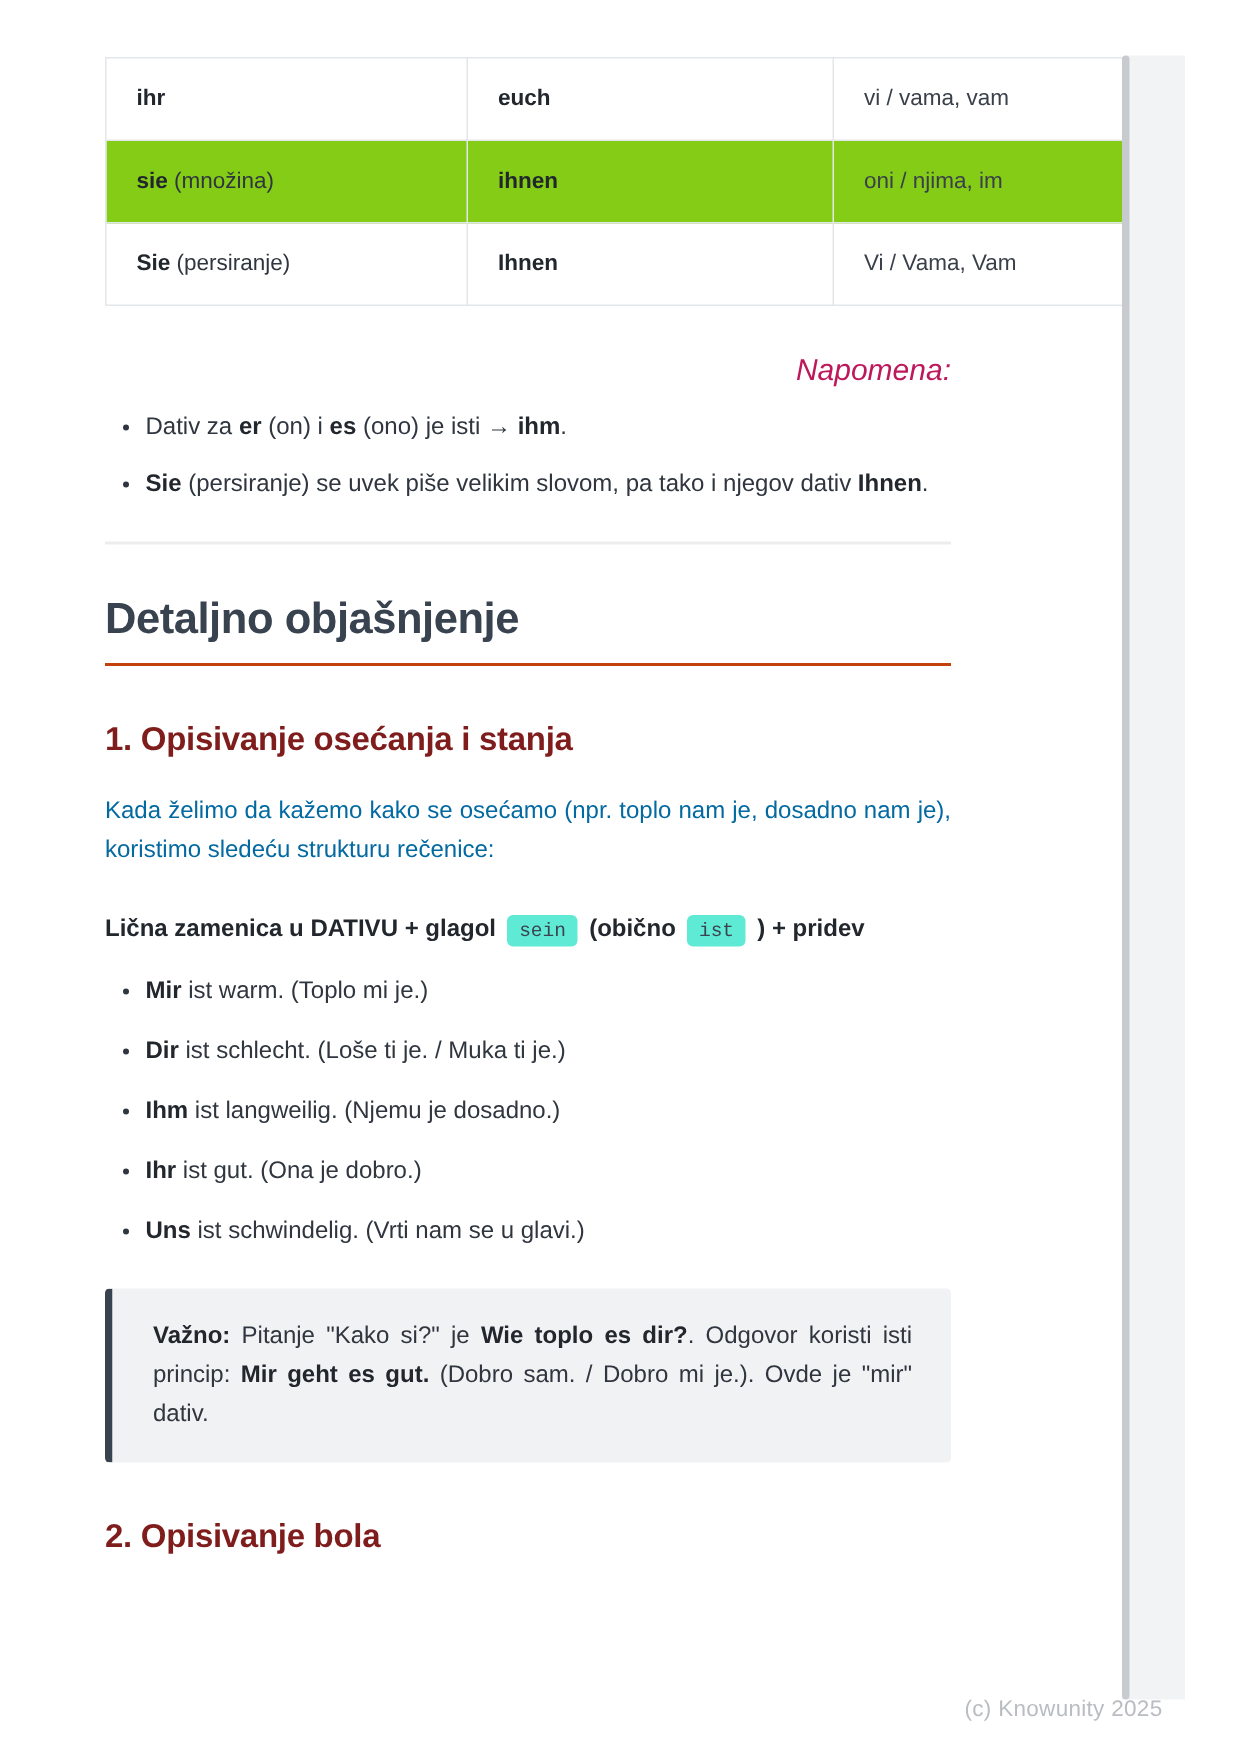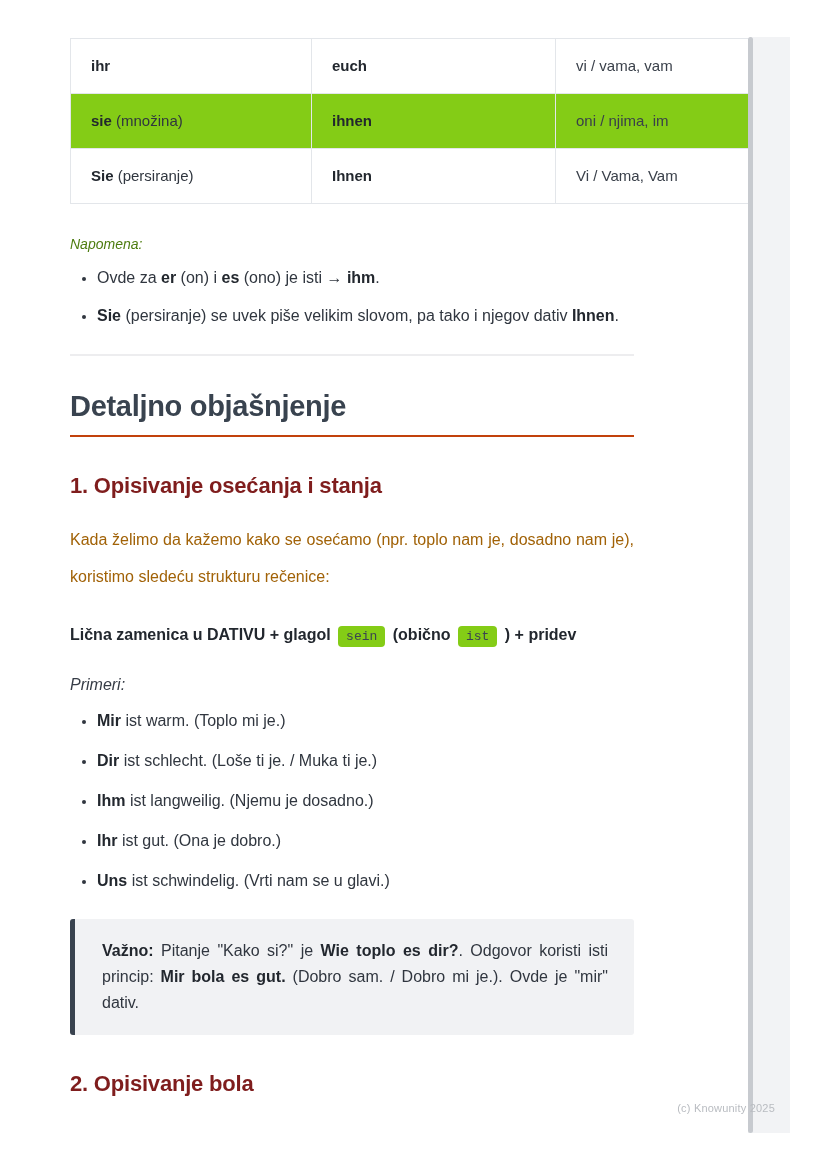--- a/index.html
+++ b/index.html
@@ -43,22 +43,23 @@
   table.pronoun-table td.c1 { width: 200px; }
   table.pronoun-table td.c2 { width: 203px; }
   table.pronoun-table td.c3 { width: 161px; color: #3a404a; }
   table.pronoun-table tr.alt td { background: #84cc16; }
   table.pronoun-table tr:first-child td { border-top: 1px solid #e3e6ea; }
 
   
   .note-label {
     margin-top: 32px;
     font-style: italic;
-    font-size: 14px;
-    color: #4d7c0f;
+    font-size: 20px;
+    color: #be185d;
+    text-align: right;
   }
   ul.bullets {
     margin: 14px 0 0 0;
     padding: 0 0 0 27px;
     list-style: disc;
   }
   ul.bullets li {
     margin: 0 0 14px 0;
     font-size: 16px;
     line-height: 24px;
@@ -84,23 +85,23 @@
   p.body-par {
     margin: 18px 0 0 0;
     font-size: 16px;
     line-height: 31px;
     text-align: justify;
     color: #30363f;
   }
   p.body-par-2 {
     margin: 22px 0 0 0;
     font-size: 16px;
-    line-height: 37px;
+    line-height: 26px;
     text-align: justify;
-    color: #a16207;
+    color: #0369a1;
   }
   h2.section-heading {
     margin: 36px 0 0 0;
     font-size: 22px;
     font-weight: 700;
     letter-spacing: -0.2px;
     color: #7f1d1d;
   }
   .formula-line {
     margin: 27px 0 0 0;
@@ -127,21 +128,21 @@
     line-height: 26px;
     text-align: justify;
     color: #30363f;
   }
 
   
   .seg-b { font-weight: 700; color: #22272e; }
   .seg-c {
     font-family: "Liberation Mono", "DejaVu Sans Mono", monospace;
     font-size: 13px;
-    background: #84cc16;
+    background: #5eead4;
     color: #3b4350;
     border-radius: 4px;
     padding: 3px 8px;
     margin: 0 3px;
     white-space: nowrap;
   }
 
   
   .next-page-edge {
     position: absolute;
@@ -157,23 +158,23 @@
     left: 0;
     top: 0;
     width: 5px;
     height: 100%;
     background: #c7cacf;
     border-radius: 3px;
   }
 
   .copyright-footer {
     position: absolute;
-    top: 1102px;
+    top: 1131px;
     right: 53px;
-    font-size: 11px;
+    font-size: 15px;
     letter-spacing: 0.2px;
     color: #b9bcc1;
   }
 </style>
 </head>
 <body>
 
 <div class="page">
 
   <div class="content">
@@ -194,46 +195,45 @@
           <td class="c1"><span class="seg-b">Sie</span><span> (persiranje)</span></td>
           <td class="c2"><span class="seg-b">Ihnen</span></td>
           <td class="c3"><span>Vi / Vama, Vam</span></td>
         </tr>
       </tbody>
     </table>
 
     <div class="note-label">Napomena:</div>
 
     <ul class="bullets">
-      <li><span>Ovde za </span><span class="seg-b">er</span><span> (on) i </span><span class="seg-b">es</span><span> (ono) je isti → </span><span class="seg-b">ihm</span><span>.</span></li>
+      <li><span>Dativ za </span><span class="seg-b">er</span><span> (on) i </span><span class="seg-b">es</span><span> (ono) je isti → </span><span class="seg-b">ihm</span><span>.</span></li>
       <li><span class="seg-b">Sie</span><span> (persiranje) se uvek piše velikim slovom, pa tako i njegov dativ </span><span class="seg-b">Ihnen</span><span>.</span></li>
     </ul>
 
     <hr class="divider">
 
     <h1 class="main-heading">Detaljno objašnjenje</h1>
 
 
     <h2 class="section-heading">1. Opisivanje osećanja i stanja</h2>
 
     <p class="body-par-2">Kada želimo da kažemo kako se osećamo (npr. toplo nam je, dosadno nam je), koristimo sledeću strukturu rečenice:</p>
 
     <div class="formula-line"><span class="seg-b">Lična zamenica u DATIVU + glagol </span><span class="seg-c">sein</span><span class="seg-b"> (obično </span><span class="seg-c">ist</span><span class="seg-b"> ) + pridev</span></div>
 
-    <div class="examples-label">Primeri:</div>
 
     <ul class="bullets examples">
       <li><span class="seg-b">Mir</span><span> ist warm. (Toplo mi je.)</span></li>
       <li><span class="seg-b">Dir</span><span> ist schlecht. (Loše ti je. / Muka ti je.)</span></li>
       <li><span class="seg-b">Ihm</span><span> ist langweilig. (Njemu je dosadno.)</span></li>
       <li><span class="seg-b">Ihr</span><span> ist gut. (Ona je dobro.)</span></li>
       <li><span class="seg-b">Uns</span><span> ist schwindelig. (Vrti nam se u glavi.)</span></li>
     </ul>
 
-    <div class="callout"><span class="seg-b">Važno:</span><span> Pitanje "Kako si?" je </span><span class="seg-b">Wie toplo es dir?</span><span>. Odgovor koristi isti princip: </span><span class="seg-b">Mir bola es gut.</span><span> (Dobro sam. / Dobro mi je.). Ovde je "mir" dativ.</span></div>
+    <div class="callout"><span class="seg-b">Važno:</span><span> Pitanje "Kako si?" je </span><span class="seg-b">Wie toplo es dir?</span><span>. Odgovor koristi isti princip: </span><span class="seg-b">Mir geht es gut.</span><span> (Dobro sam. / Dobro mi je.). Ovde je "mir" dativ.</span></div>
 
     <h2 class="section-heading">2. Opisivanje bola</h2>
 
   </div>
 
   <div class="next-page-edge">
     <div class="page-divider-line"></div>
   </div>
 
   <div class="copyright-footer">(c) Knowunity 2025</div>

